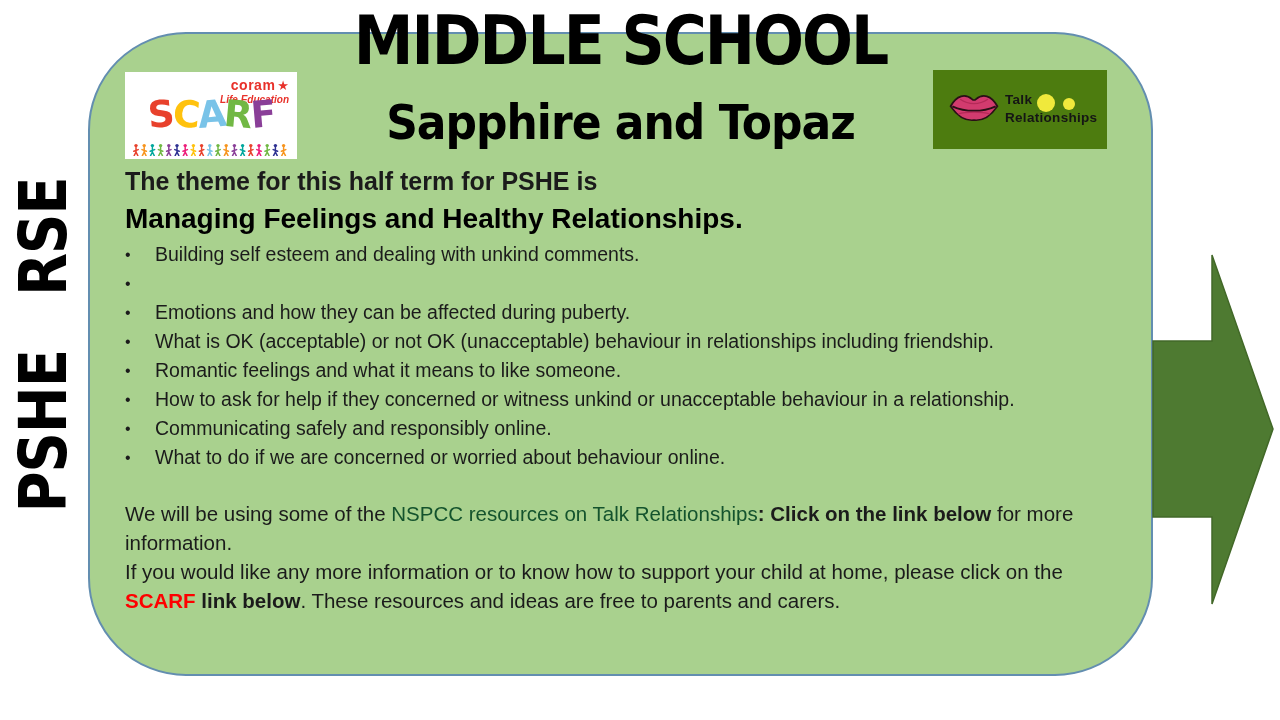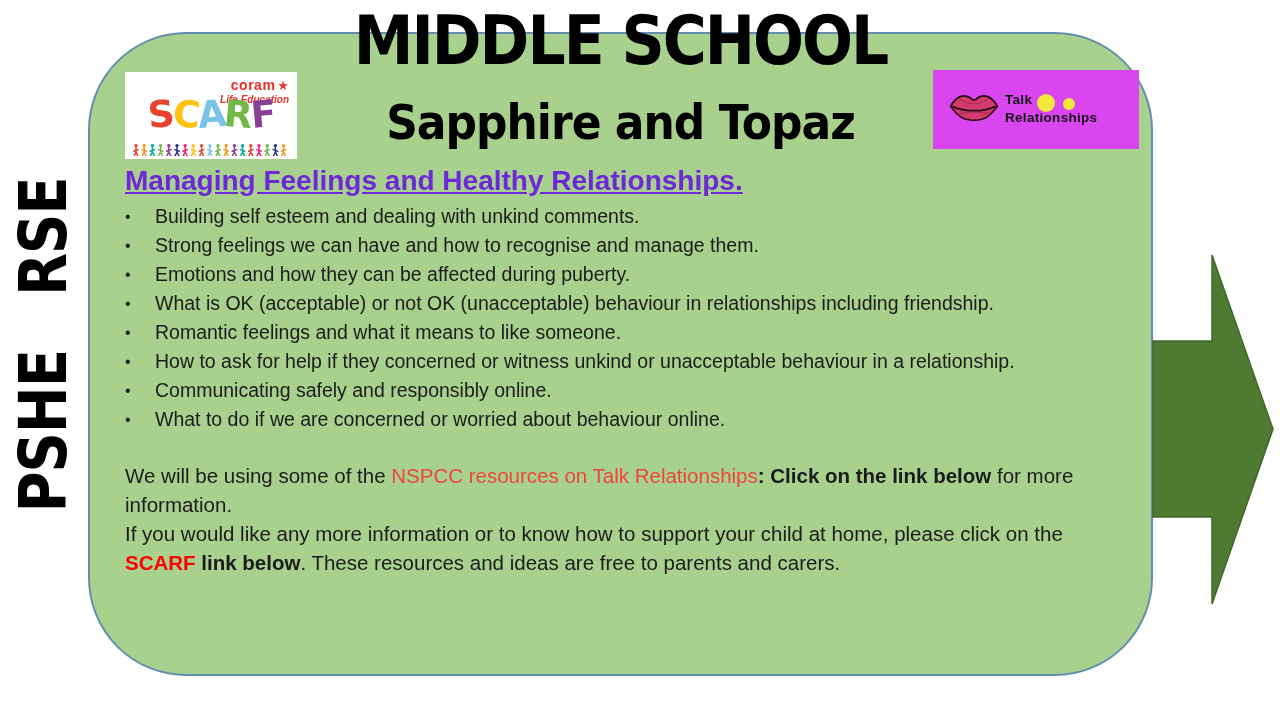--- a/index.html
+++ b/index.html
@@ -34,40 +34,40 @@
   .coram-sub{font-weight:bold;font-size:10px;margin-top:2px;font-style:italic;}
   .scarf-letters{position:absolute;left:0;right:0;top:22px;text-align:center;
                  font-family:"DejaVu Sans",sans-serif;font-weight:900;font-size:37px;
                  line-height:42px;letter-spacing:-2px;}
   .scarf-letters span{display:inline-block;}
   .scarf-letters span:nth-child(2n){transform:rotate(5deg);}
   .scarf-letters span:nth-child(2n+1){transform:rotate(-5deg);}
   .people-strip{position:absolute;left:6px;bottom:3px;width:160px;height:13px;}
 
   
-  .talk-logo{position:absolute;left:933px;top:70px;width:206px;height:79px;background:#d946ef;}
+  .talk-logo{position:absolute;left:933px;top:70px;width:174px;height:79px;background:#4d7c0f;}
   .lips{position:absolute;left:15px;top:16px;width:52px;height:44px;}
   .talk-text{position:absolute;left:72px;top:21px;font-weight:bold;font-size:13.5px;
              line-height:18px;color:#151515;letter-spacing:.3px;}
   .dot{position:absolute;border-radius:50%;background:#f0e93c;}
   .dot-big{width:18px;height:18px;left:104px;top:24px;}
   .dot-small{width:12px;height:12px;left:130px;top:28px;}
 
   
   .content{position:absolute;left:125px;top:162px;width:1005px;color:#1b1b1b;}
   .intro{font-weight:bold;font-size:25px;line-height:38px;color:#1b1b1b;}
-  .theme{font-weight:bold;font-size:28px;line-height:37px;color:#6d28d9;text-decoration:underline;}
+  .theme{font-weight:bold;font-size:28px;line-height:37px;color:#000000;}
   .bullets{list-style:none;margin:3px 0 0 0;padding:0;width:972px;
            font-size:19.5px;line-height:29px;}
   .bullets li{display:flex;}
   .bullets .marker{flex:0 0 30px;font-size:16px;}
   .closing{margin:0;font-size:20.5px;line-height:29px;width:998px;}
   .closing.first{margin-top:27px;}
   .seg-bold{font-weight:bold;}
-  .seg-link{color:#ef4444;}
+  .seg-link{color:#14532d;}
   .seg-bold-red{font-weight:bold;color:#fe0000;}
 
   
   .arrow{position:absolute;left:1152px;top:251px;}
 </style>
 </head>
 <body>
 
 <div class="slide">
 
@@ -138,29 +138,29 @@
     </svg>
     <div class="talk-text">
       <div>Talk</div>
       <div>Relationships</div>
     </div>
     <span class="dot dot-big"></span>
     <span class="dot dot-small"></span>
   </div>
 
   <div class="content">
+    <div class="intro">The theme for this half term for PSHE is</div>
     <div class="theme">Managing Feelings and Healthy Relationships.</div>
     <ul class="bullets" id="bullets">
         <li>
           <span class="marker">•</span>
           <div>Building self esteem and dealing with unkind comments.</div>
         </li>
         <li>
           <span class="marker">•</span>
-          <div>Strong feelings we can have and how to recognise and manage them.</div>
         </li>
         <li>
           <span class="marker">•</span>
           <div>Emotions and how they can be affected during puberty.</div>
         </li>
         <li>
           <span class="marker">•</span>
           <div>What is OK (acceptable) or not OK (unacceptable) behaviour in relationships including friendship.</div>
         </li>
         <li>

